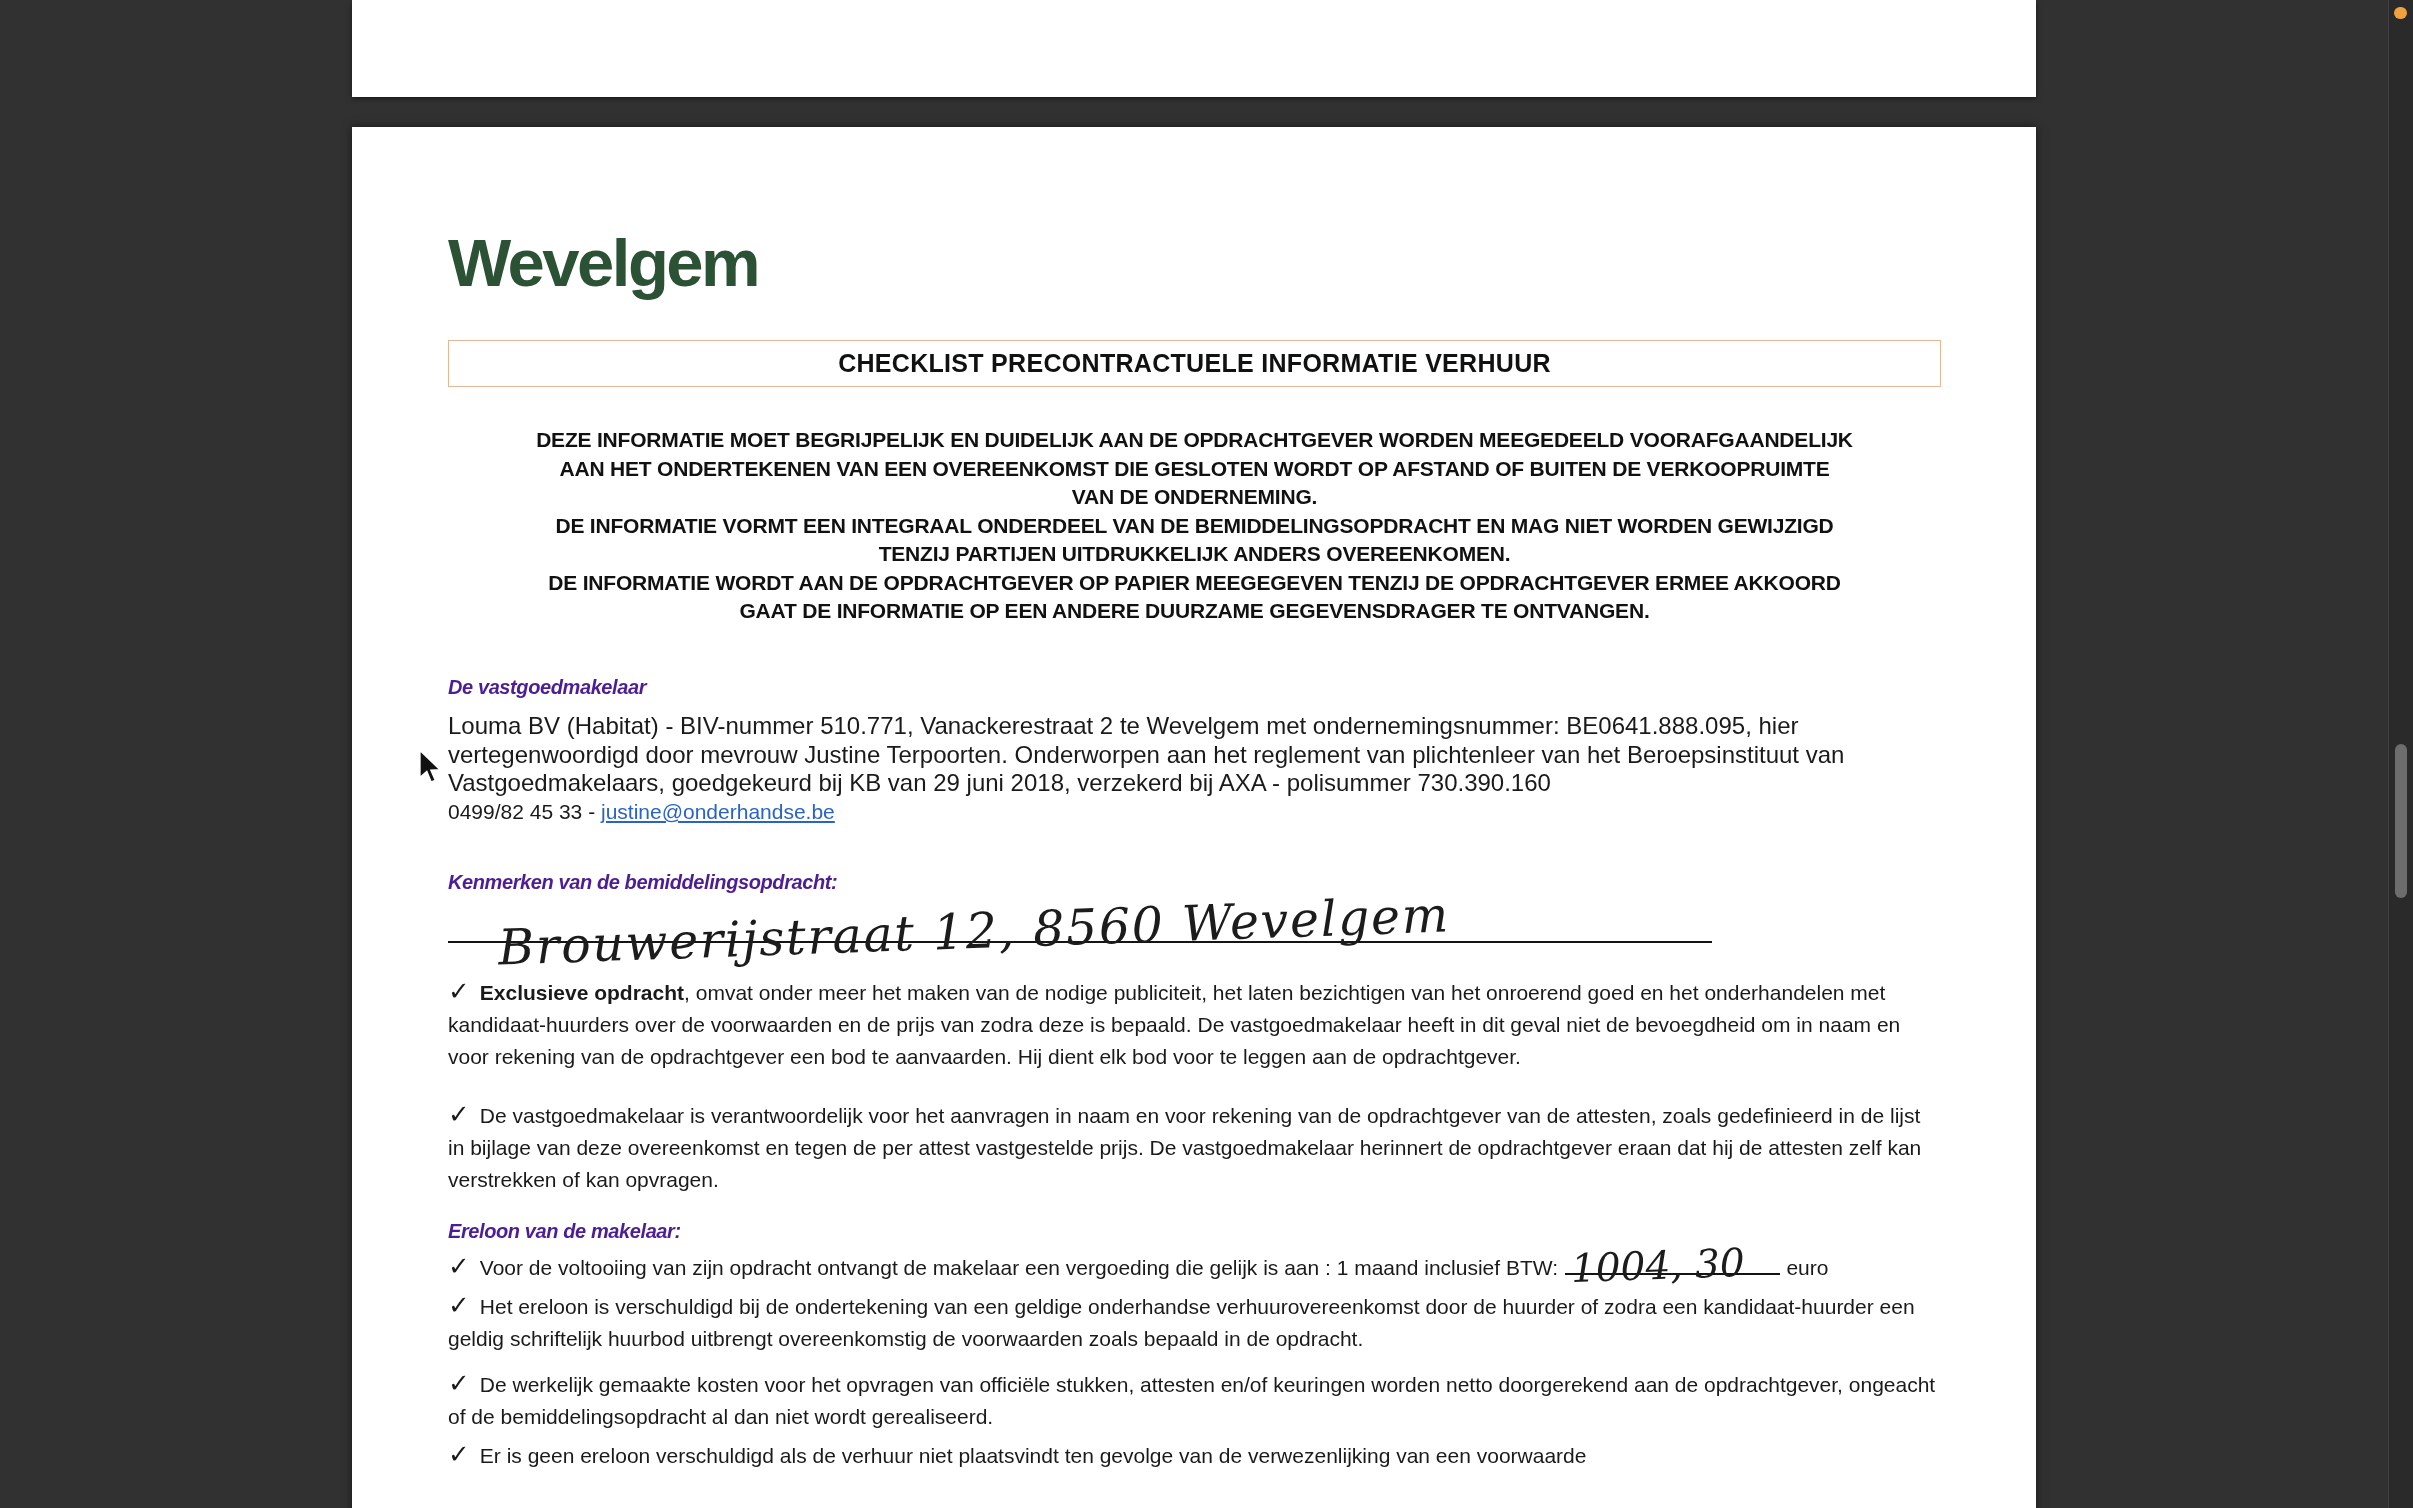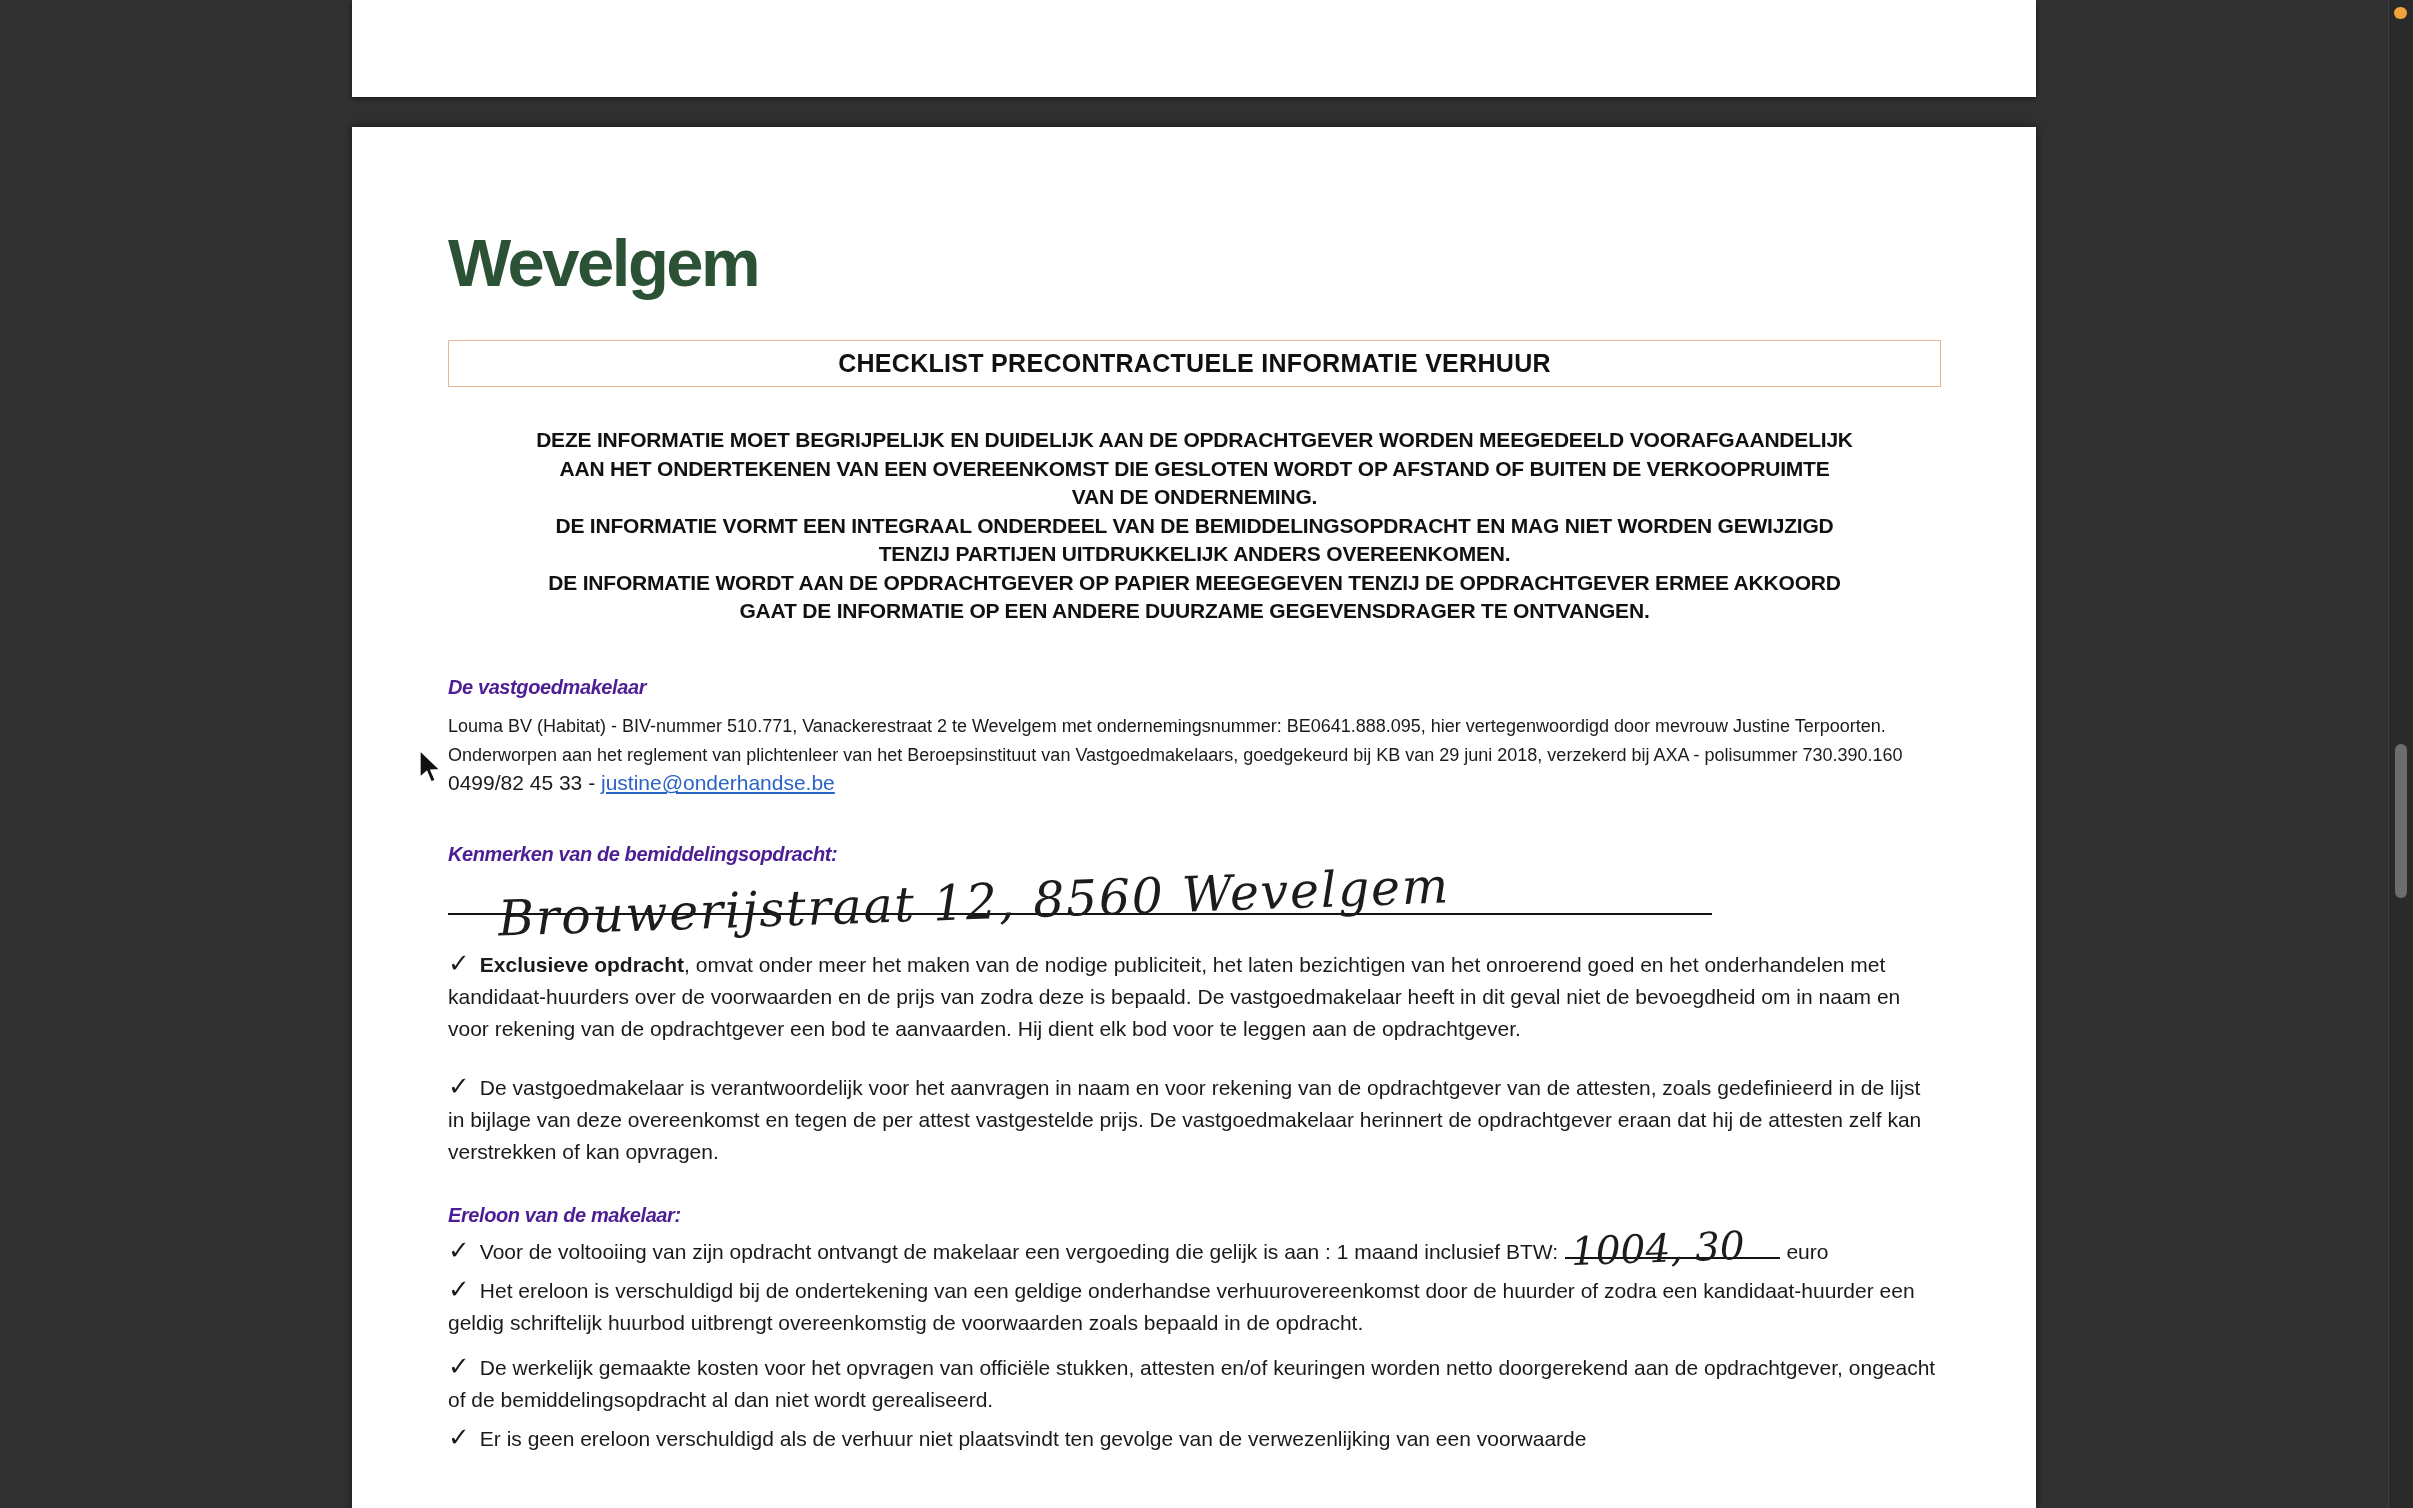--- a/index.html
+++ b/index.html
@@ -32,22 +32,22 @@
   }
   .intro {
     margin-top: 39px; font-size: 21px; font-weight: 700; line-height: 28.5px;
     text-align: center; white-space: pre-line; letter-spacing: -0.2px; color: #111;
   }
   h2.accent {
     margin-top: 42px; font-size: 20px; font-style: italic; font-weight: 700;
     color: #4c1d95; line-height: 38px; letter-spacing: -0.4px;
   }
   h2.accent.k { margin-top: 37px; }
-  h2.accent.e { margin-top: 28px; }
-  .body-text { margin-top: 6.7px; font-size: 18px; line-height: 28.5px; }
+  h2.accent.e { margin-top: 16px; }
+  .body-text { margin-top: 6.7px; font-size: 24px; line-height: 28.5px; }
   .phone-line { font-size: 21px; line-height: 28.5px; }
   a.email { color: #2a63c8; text-decoration: underline; }
 
   .check { margin-top: 8.4px; font-size: 21px; line-height: 32px; }
   .check .tick { font-size: 26px; margin-right: 10px; }
   .check.c2 { margin-top: 32px; }
   .check.c3 { margin-top: 25px; }
   .check.amount { margin-top: 0; }
   .check.c4 { margin-top: 11.7px; }
   .check.c5 { margin-top: 5px; }

